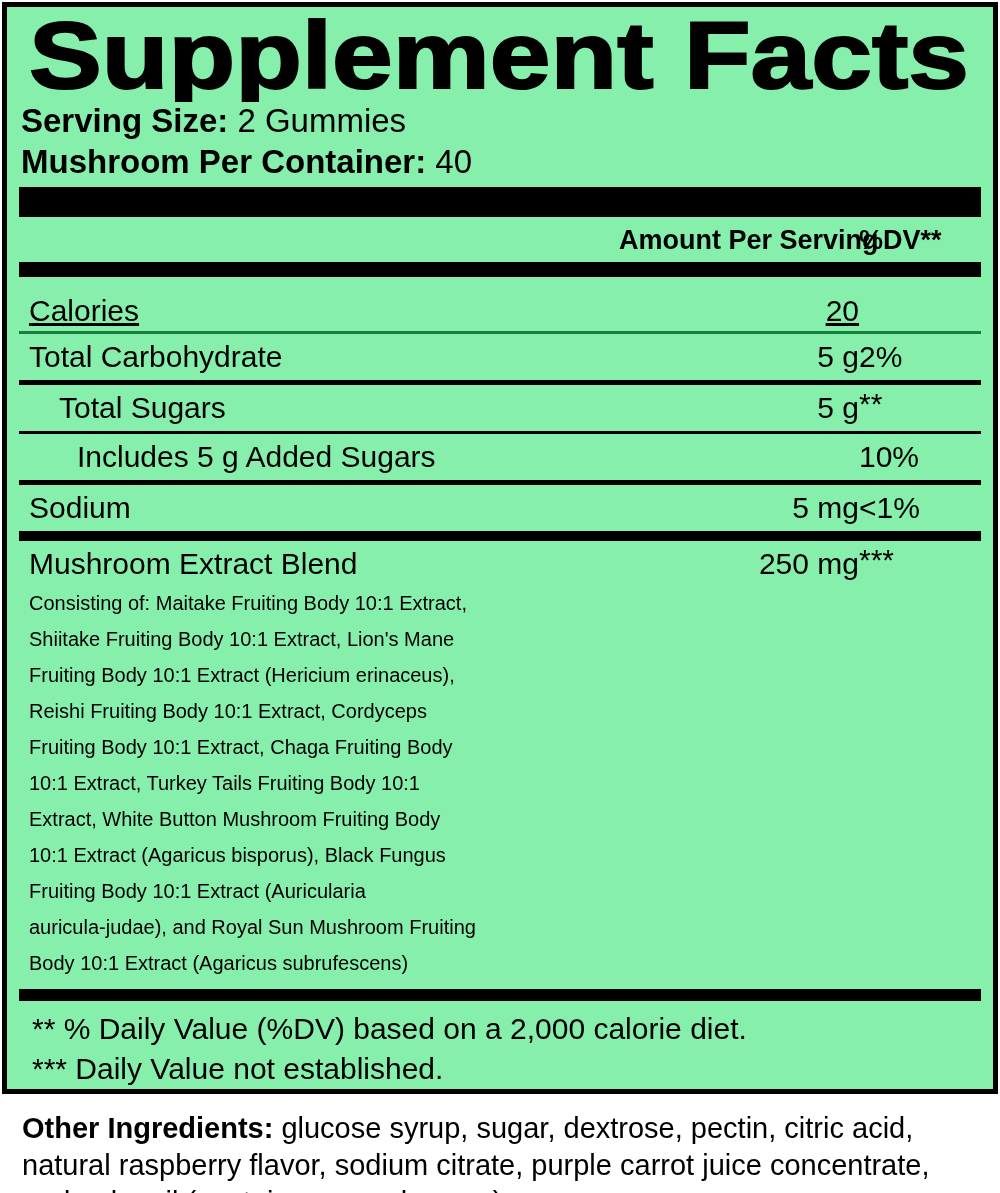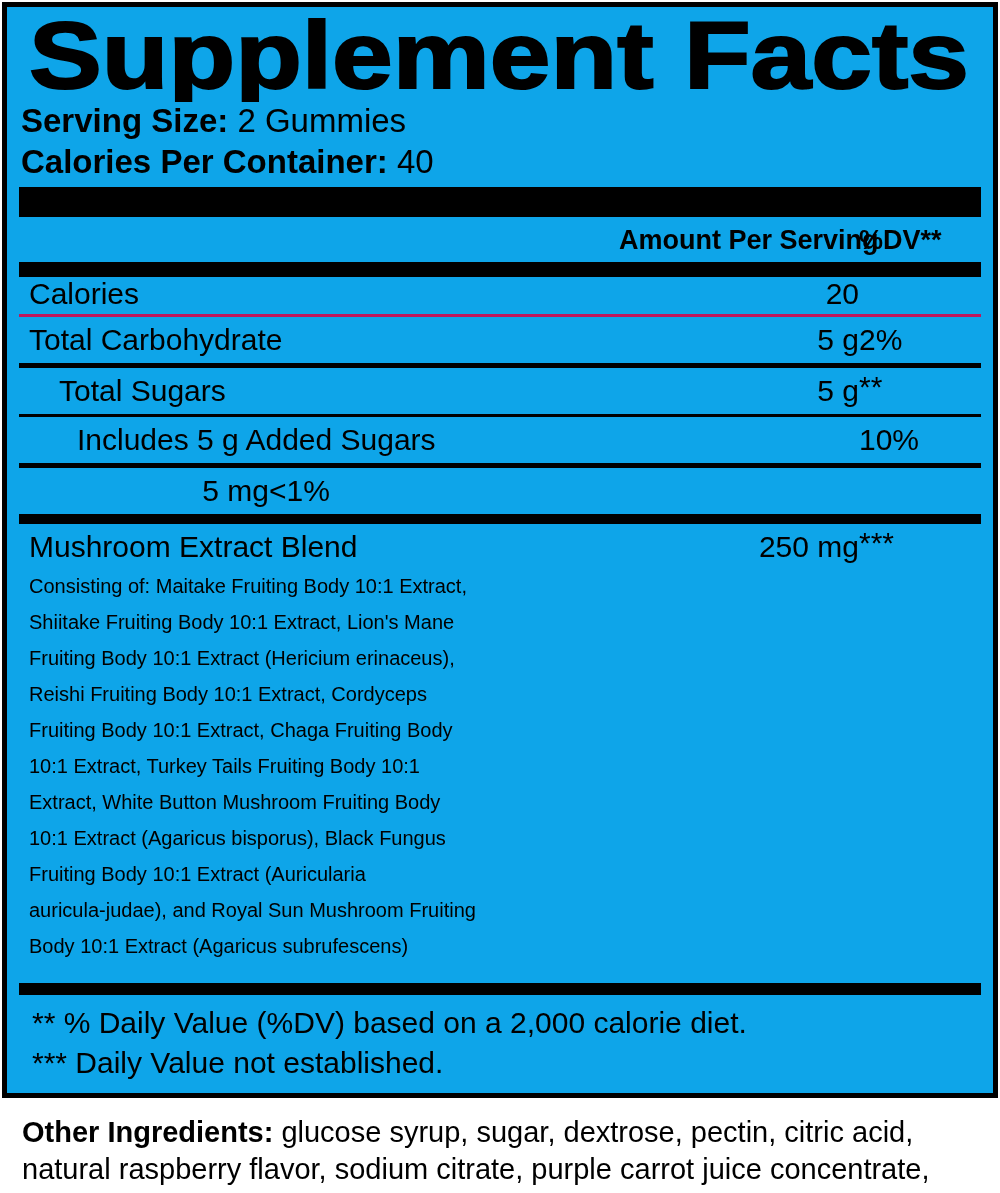--- a/index.html
+++ b/index.html
@@ -8,21 +8,21 @@
     height: 1193px;
     background: #ffffff;
     color: #000000;
     font-family: "Liberation Sans", sans-serif;
     overflow: hidden;
   }
   .facts-box {
     margin: 2px 2px 0 2px;
     width: 996px;
     border: 5px solid #000;
-    background: #0ea5e9;
+    background: #86efac;
     padding: 5px 12px 0 12px;
   }
   .title-wrap {
     margin-left: 10px;
     height: 88px;
     overflow: visible;
   }
   .lead-line {
     font-size: 33px;
     line-height: 41px;
@@ -46,46 +46,46 @@
   .col-name { flex: 1; }
   .col-amt  { width: 240px; text-align: right; white-space: nowrap; }
   .col-dv   { width: 122px; text-align: left; white-space: nowrap; }
   .row {
     display: flex;
     align-items: center;
     font-size: 30px;
     line-height: 34px;
     padding: 6px 0 6px 10px;
   }
-  .row-calories { padding-top: 0; padding-bottom: 3px; border-bottom: 3px solid #be185d; }
+  .row-calories { padding-top: 17px; padding-bottom: 3px; border-bottom: 3px solid #15803d; text-decoration: underline; }
   .row-carb     { border-bottom: 5px solid #000; }
   .row-sugars   { border-bottom: 3px solid #000; }
   .row-sugars .col-name   { padding-left: 30px; }
   .row-includes { border-bottom: 5px solid #000; gap: 8px; }
   .row-includes .col-name { padding-left: 48px; }
   .row-sodium   { border-bottom: 10px solid #000; }
   .raised { align-self: flex-start; margin-top: -4px; }
   .blend-section {
     border-bottom: 12px solid #000;
-    padding: 5px 0 19px 10px;
+    padding: 5px 0 8px 10px;
   }
   .blend-head {
     display: flex;
     align-items: center;
     font-size: 30px;
     line-height: 36px;
   }
   .blend-desc {
     font-size: 20px;
     line-height: 36px;
     white-space: pre-line;
     margin-top: 3px;
   }
   .footnotes {
-    padding: 8px 0 10px 13px;
+    padding: 8px 0 0 13px;
     font-size: 30px;
     line-height: 40px;
   }
   .other-ingredients {
     margin: 16px 16px 0 22px;
     font-size: 29px;
     line-height: 37px;
   }
   .other-ingredients b { font-weight: bold; }
 </style>
@@ -98,21 +98,21 @@
     <svg width="948" height="90" viewBox="0 0 948 90">
       <text x="0" y="76" font-size="94" font-weight="bold" font-family="Liberation Sans, sans-serif" fill="#000" stroke="#000" stroke-width="2" textLength="940" lengthAdjust="spacingAndGlyphs">Supplement Facts</text>
     </svg>
   </div>
 
   <div class="lead-line">
     <b>Serving Size:</b><span> 2 Gummies</span>
   </div>
 
   <div class="lead-line">
-    <b>Calories Per Container:</b><span> 40</span>
+    <b>Mushroom Per Container:</b><span> 40</span>
   </div>
 
   <div class="bar-top"></div>
 
   <div class="thead">
     <div class="col-name"></div>
     <div class="col-amt">Amount Per Serving</div>
     <div class="col-dv">%DV**</div>
   </div>
 
@@ -134,20 +134,21 @@
     <div class="col-dv raised">**</div>
   </div>
 
   <div class="row row-includes">
     <div class="col-name">Includes 5 g Added Sugars</div>
     <div class="col-amt"></div>
     <div class="col-dv">10%</div>
   </div>
 
   <div class="row row-sodium">
+    <div class="col-name">Sodium</div>
     <div class="col-amt">5 mg</div>
     <div class="col-dv">&lt;1%</div>
   </div>
 
   <div class="blend-section">
     <div class="blend-head">
       <div class="col-name">Mushroom Extract Blend</div>
       <div class="col-amt">250 mg</div>
       <div class="col-dv raised">***</div>
     </div>

